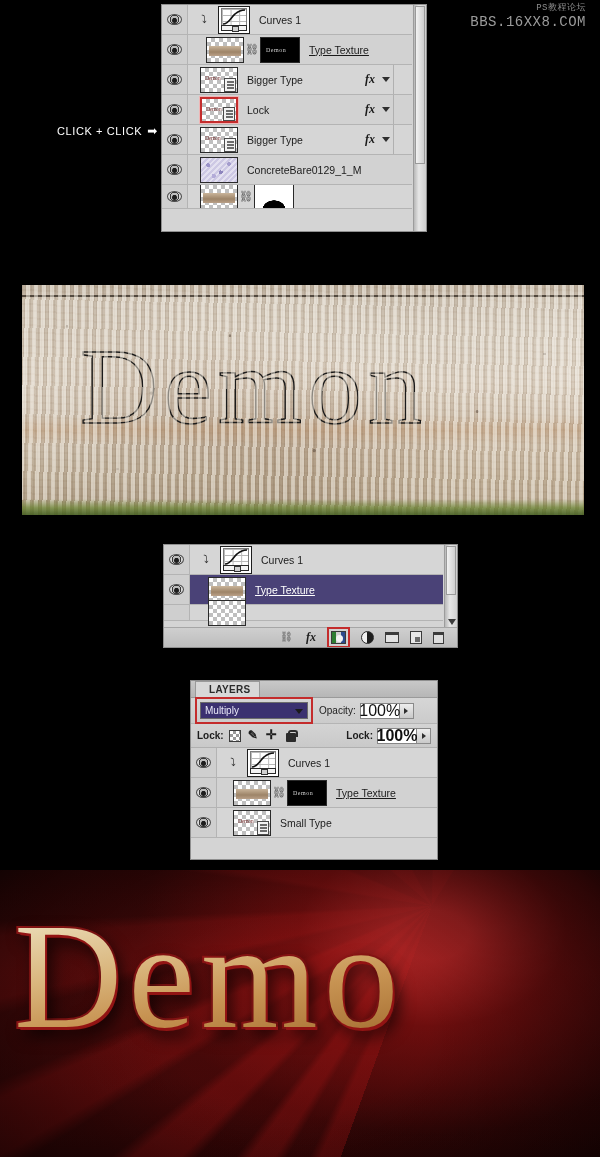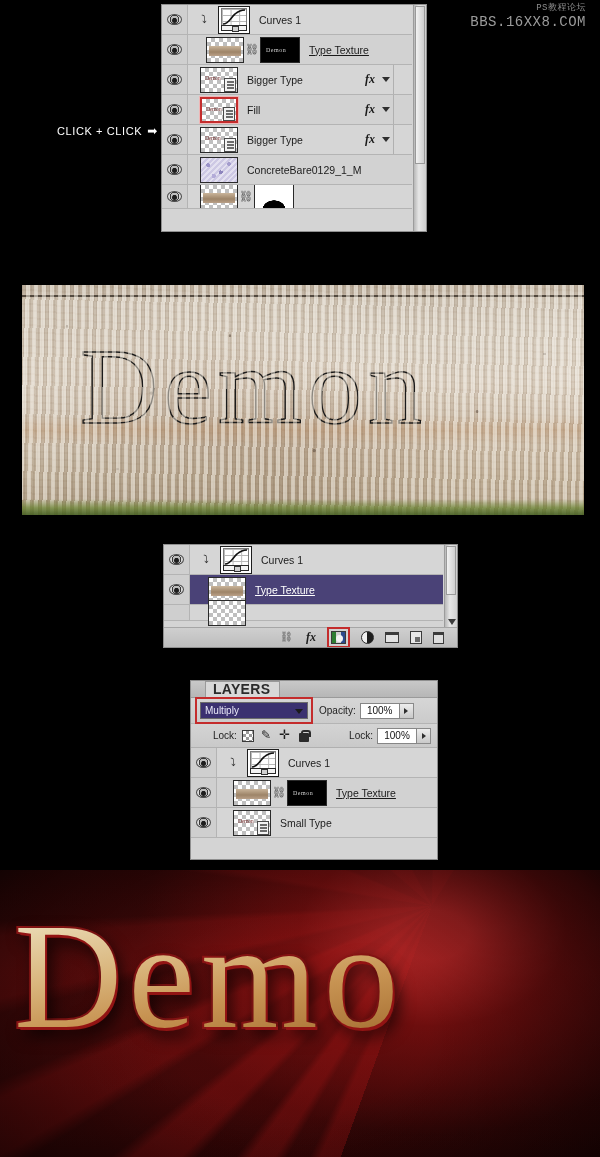--- a/index.html
+++ b/index.html
@@ -232,22 +232,22 @@
   .tb-trash{ width:11px;height:12px;border:1px solid #3b3b3b;border-top:3px solid #3b3b3b;background:#dedede; }
 
   
   #panel3 { left: 190px; top: 680px; width: 248px; height: 180px; }
   .tabstrip {
     height: 17px; background: linear-gradient(to bottom,#c8c8c8,#b6b6b6);
     border-bottom: 1px solid #9a9a9a; display:flex; align-items:flex-end;
   }
   .tab {
     background: #d8d8d8; border:1px solid #9a9a9a; border-bottom:none;
-    padding: 1px 9px 2px 7px; font-size:14px; font-weight:bold; color:#2b2b2b;
-    letter-spacing:.3px; margin-left:14px; height:16px; line-height:13px;
+    padding: 1px 9px 2px 13px; font-size:10px; font-weight:bold; color:#2b2b2b;
+    letter-spacing:.3px; margin-left:4px; height:16px; line-height:13px;
   }
   .blend-row {
     height:26px; display:flex; align-items:center; padding-left:4px;
     background: linear-gradient(to bottom,#d6d6d6,#cbcbcb);
     border-bottom:1px solid #b4b4b4;
   }
   .blend-select-hl { border:2px solid #c42c2c; padding:3px; display:inline-flex; }
   .blend-select {
     width:108px; height:17px; background:#3b3170;
     border:1px solid #6b6b6b; display:flex; align-items:center;
@@ -255,33 +255,34 @@
   }
   .blend-select .val { color:#e8e8f8; font-size:10px; padding-left:4px; }
   .blend-select .caret {
     position:absolute; right:4px; top:6px;
     width:0;height:0;border-left:4px solid transparent;border-right:4px solid transparent;
     border-top:5px solid #1b1b1b;
   }
   .field-label { font-size:10px; color:#1d1d1d; margin-left:6px; }
   .numfield {
     width:40px;height:16px;background:#fff;border:1px solid #868686;
-    font-size:10px; color:#111; display:flex; align-items:center; justify-content:center;
+    font-size:16px; color:#111; display:flex; align-items:center; justify-content:center;
     margin-left:4px;
   }
   .spin {
     width:14px;height:16px;background:linear-gradient(to bottom,#ededed,#c9c9c9);
     border:1px solid #8a8a8a; border-left:none;
     display:flex;align-items:center;justify-content:center;
   }
   .spin::after{content:"";width:0;height:0;border-top:3px solid transparent;border-bottom:3px solid transparent;border-left:4px solid #2e2e2e;}
   .lock-row {
-    height:24px; display:flex; align-items:center; padding-left:22px;
+    height:24px; display:flex; align-items:center; padding-left:6px;
     background: linear-gradient(to bottom,#d4d4d4,#c9c9c9);
     border-bottom:1px solid #b0b0b0;
+    font-weight:bold;
   }
   .lock-icons { display:flex; align-items:center; gap:7px; margin-left:5px; }
   .lk { width:12px;height:12px; position:relative; }
   .lk-trans {
     background-image:
       linear-gradient(45deg,#9a9a9a 25%,transparent 25%,transparent 75%,#9a9a9a 75%),
       linear-gradient(45deg,#9a9a9a 25%,#fff 25%,#fff 75%,#9a9a9a 75%);
     background-size:6px 6px; background-position:0 0,3px 3px;
     border:1px solid #3b3b3b;
   }
@@ -469,21 +470,21 @@
       <div class="layer-row alt">
         <div class="eye-cell">
             <span class="eye"></span>
           </div>
         <div class="thumb-wrap" style="margin-left:12px">
           <div class="thumb sel">
               <span class="tiny-type">Demon</span>
               <span class="page-badge"></span>
             </div>
         </div>
-        <div class="row-name">Fill</div>
+        <div class="row-name">Lock</div>
         <div class="fx-cell">
           <span class="fx-label">fx</span>
           <span class="tri-down"></span>
         </div>
         <div class="vdivider"></div>
       </div>
 
       <div class="layer-row">
         <div class="eye-cell">
             <span class="eye"></span>

